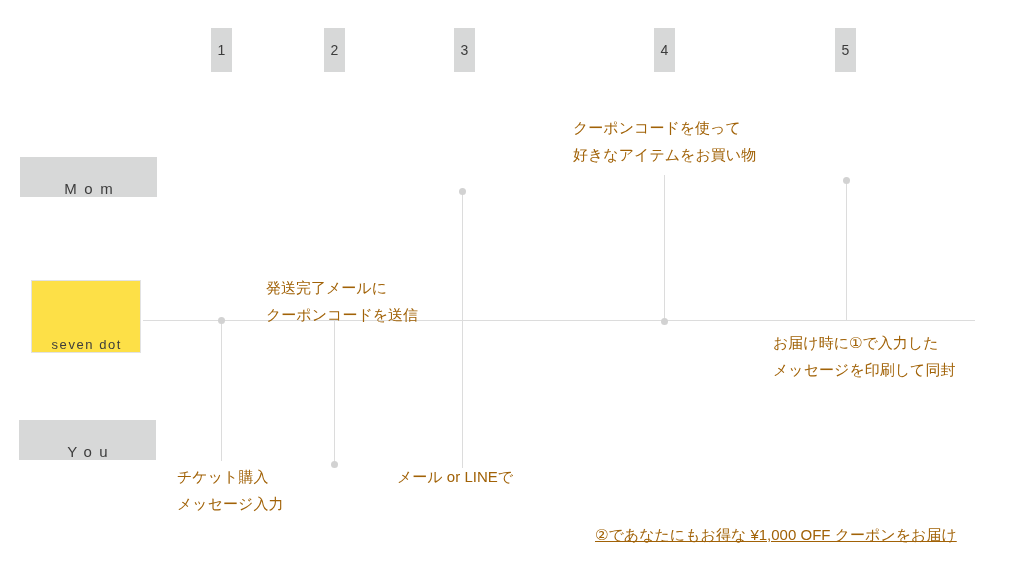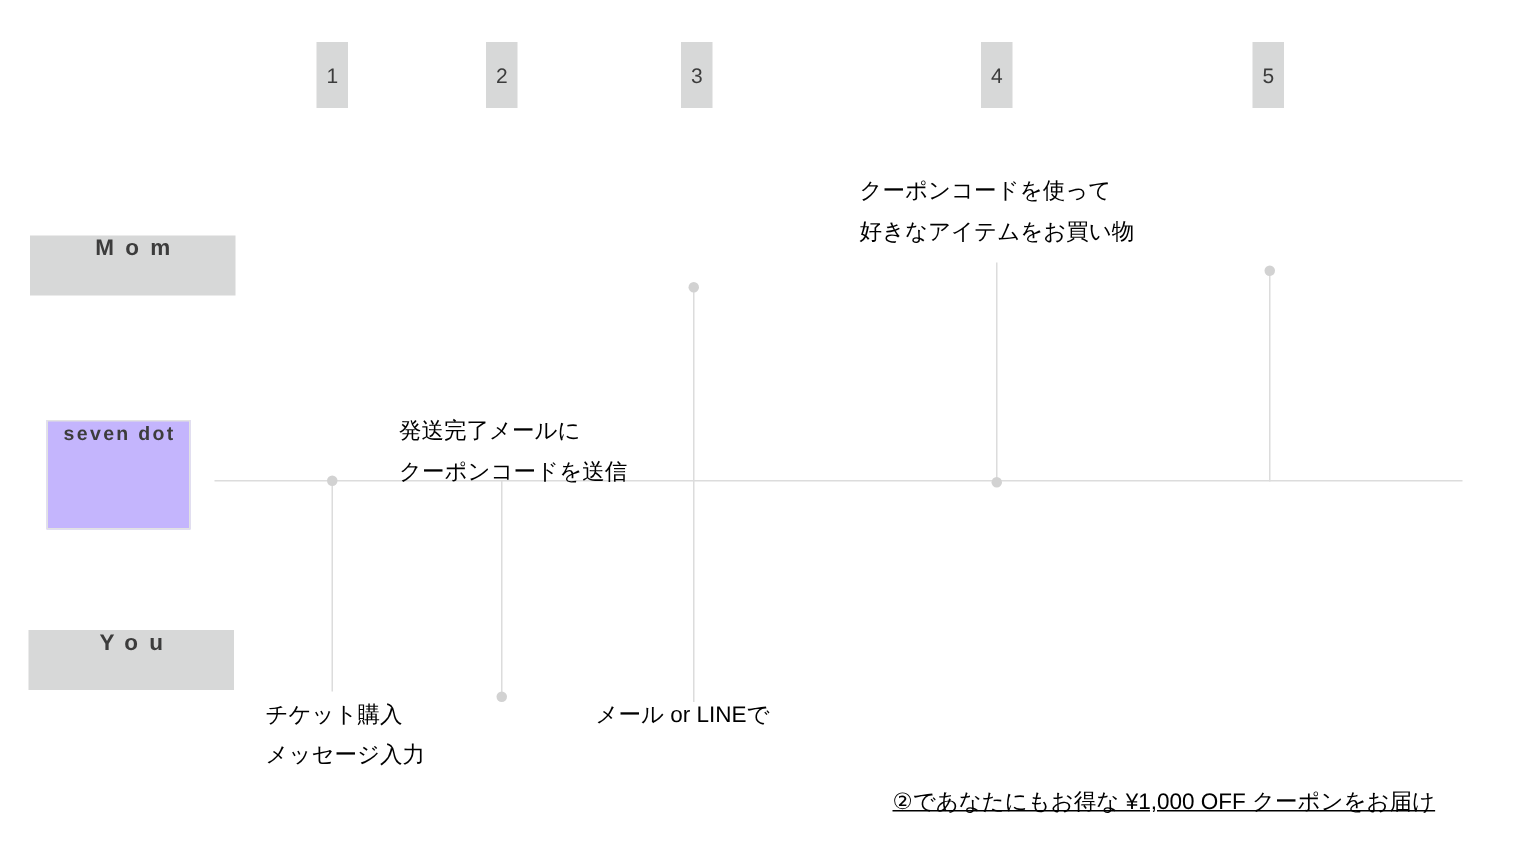--- a/index.html
+++ b/index.html
@@ -29,33 +29,33 @@
     font-size: 14px;
     color: #3c3c3c;
   }
 
   
   .lane-box {
     width: 137px;
     height: 40px;
     background: #d7d8d8;
     display: flex;
-    align-items: flex-start;
+    align-items: flex-end;
     justify-content: center;
     font-size: 15px;
     letter-spacing: 0.5em;
     padding-left: 0.5em;
     box-sizing: border-box;
     color: #3c3c3c;
-    font-weight: 700;
+    font-weight: 400;
   }
   .lane-box.outlined {
-    width: 96px;
+    width: 110px;
     height: 73px;
-    background: #c4b5fd;
+    background: #fde047;
     border: 1px solid #e2e2e2;
     font-size: 13px;
     letter-spacing: 0.12em;
     padding-left: 0.12em;
   }
 
   
   .hline {
     height: 1px;
     background: #dcdcdc;
@@ -68,21 +68,21 @@
     width: 7px;
     height: 7px;
     border-radius: 50%;
     background: #d2d2d2;
   }
 
   
   .label {
     font-size: 15px;
     line-height: 27px;
-    color: #000000;
+    color: #a16207;
     white-space: nowrap;
   }
 </style>
 </head>
 <body>
 
 <div id="stage">
 
   <div class="num-box abs" style="left:211px; top:28px;">
     <span>1</span>
@@ -127,20 +127,24 @@
   <div class="label abs" style="left:573px; top:114px;">
     <div>クーポンコードを使って</div>
     <div>好きなアイテムをお買い物</div>
   </div>
 
   <div class="label abs" style="left:266px; top:274px;">
     <div>発送完了メールに</div>
     <div>クーポンコードを送信</div>
   </div>
 
+  <div class="label abs" style="left:773px; top:329px;">
+    <div>お届け時に①で入力した</div>
+    <div>メッセージを印刷して同封</div>
+  </div>
 
   <div class="label abs" style="left:177px; top:463px;">
     <div>チケット購入</div>
     <div>メッセージ入力</div>
   </div>
 
   <div class="label abs" style="left:397px; top:463px;">
     <div>メール or LINEで</div>
   </div>
 

